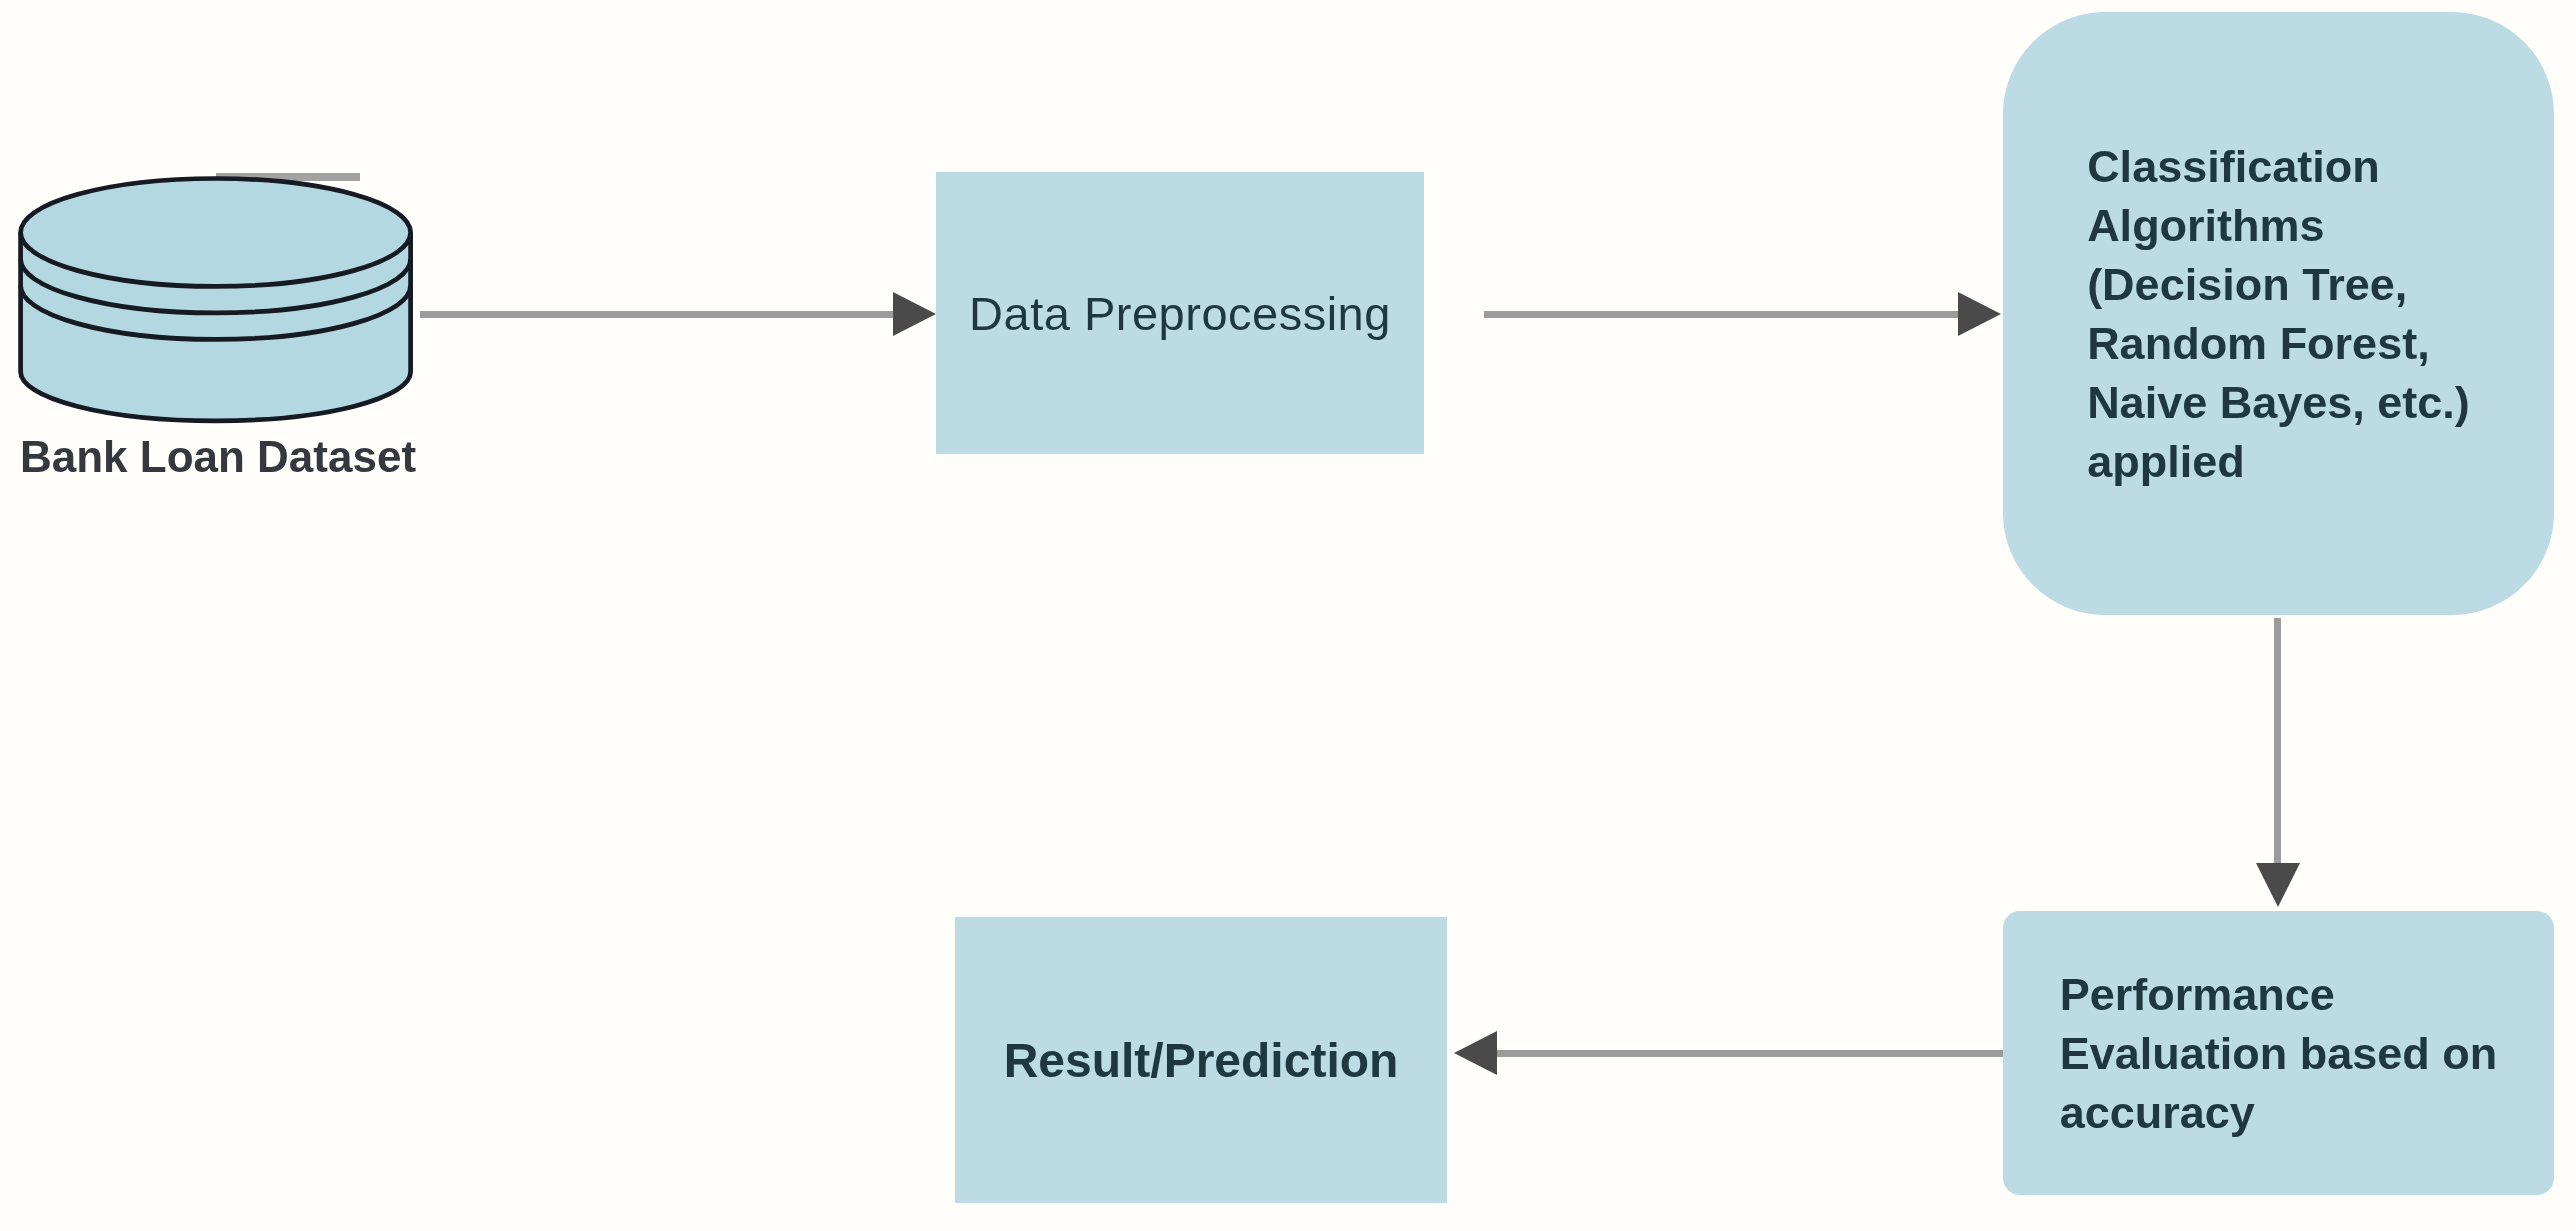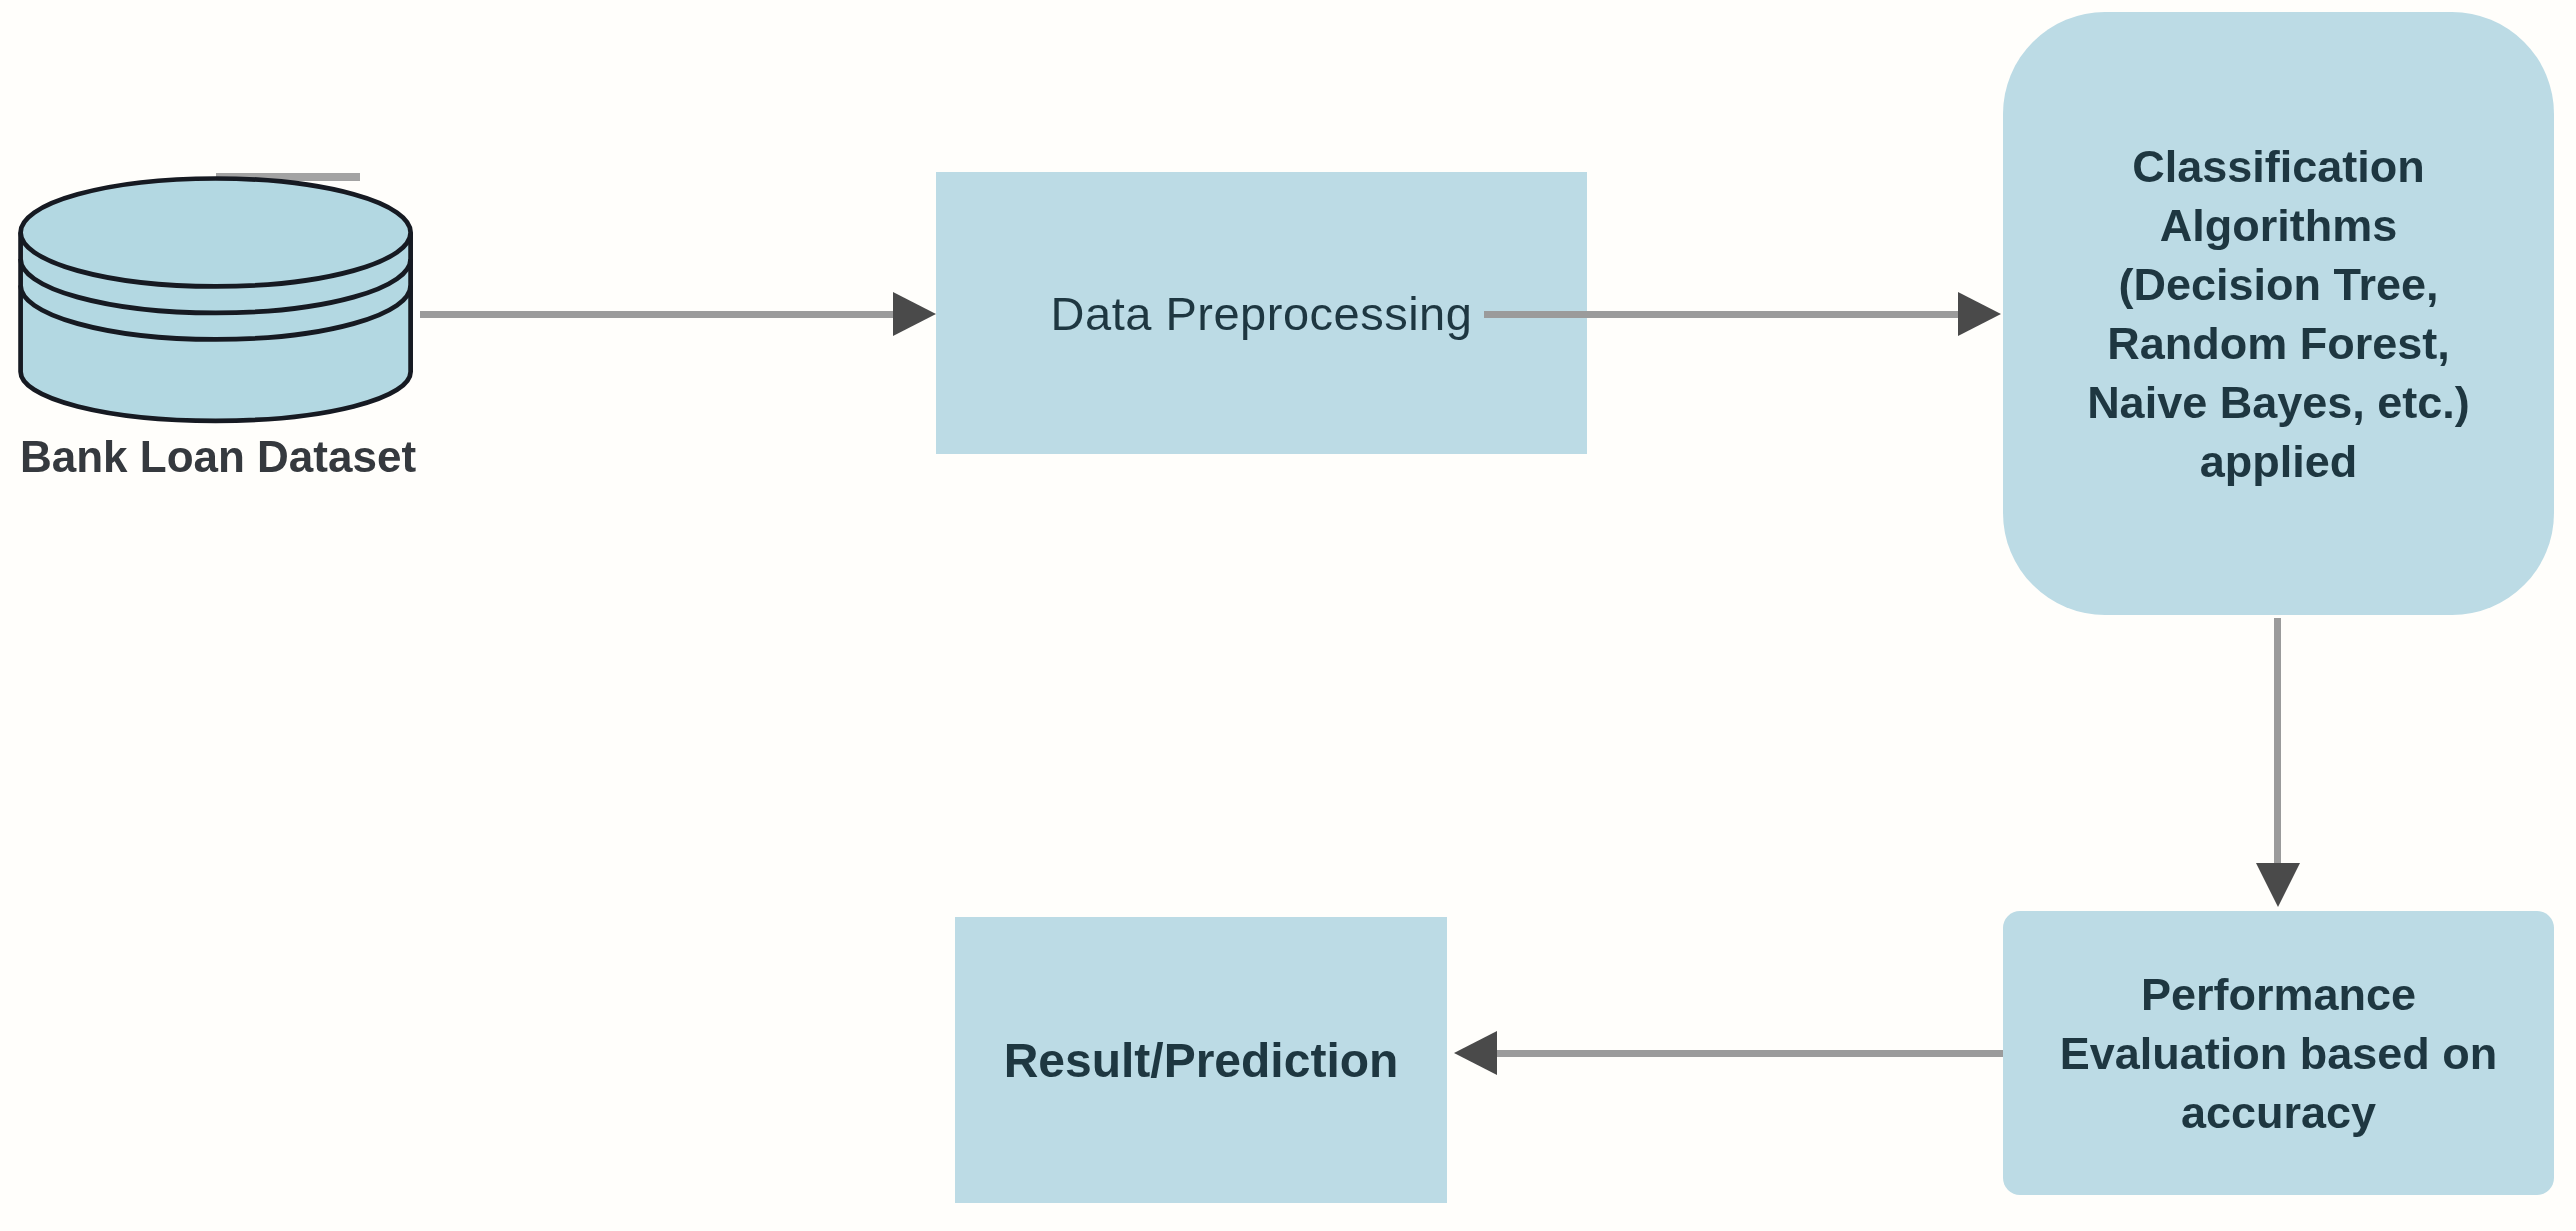--- a/index.html
+++ b/index.html
@@ -10,26 +10,26 @@
     position: relative;
     overflow: hidden;
   }
   .canvas { position: absolute; left: 0; top: 0; width: 2576px; height: 1231px; }
 
   
   .node {
     position: absolute;
     background: #bcdbe5;
     display: flex; align-items: center; justify-content: center;
-    text-align: center;
+    text-align: left;
     color: #1e3741;
   }
   .node-label { white-space: pre-line; }
 
-  .node--preprocessing { left: 936px; top: 172px; width: 651px; height: 282px; }
+  .node--preprocessing { left: 936px; top: 172px; width: 488px; height: 282px; }
   .node--preprocessing .node-label { font-size: 47px; font-weight: 400; letter-spacing: 0.5px; }
 
   .node--classification { left: 2003px; top: 12.3px; width: 551px; height: 603px; border-radius: 102px; }
   .node--classification .node-label { font-size: 45px; font-weight: 700; line-height: 59px; }
 
   .node--evaluation { left: 2003px; top: 911px; width: 551px; height: 284px; border-radius: 17px; }
   .node--evaluation .node-label { font-size: 45px; font-weight: 700; line-height: 59px; }
 
   .node--result { left: 955px; top: 917px; width: 492px; height: 286px; }
   .node--result .node-label { font-size: 48px; font-weight: 700; }

